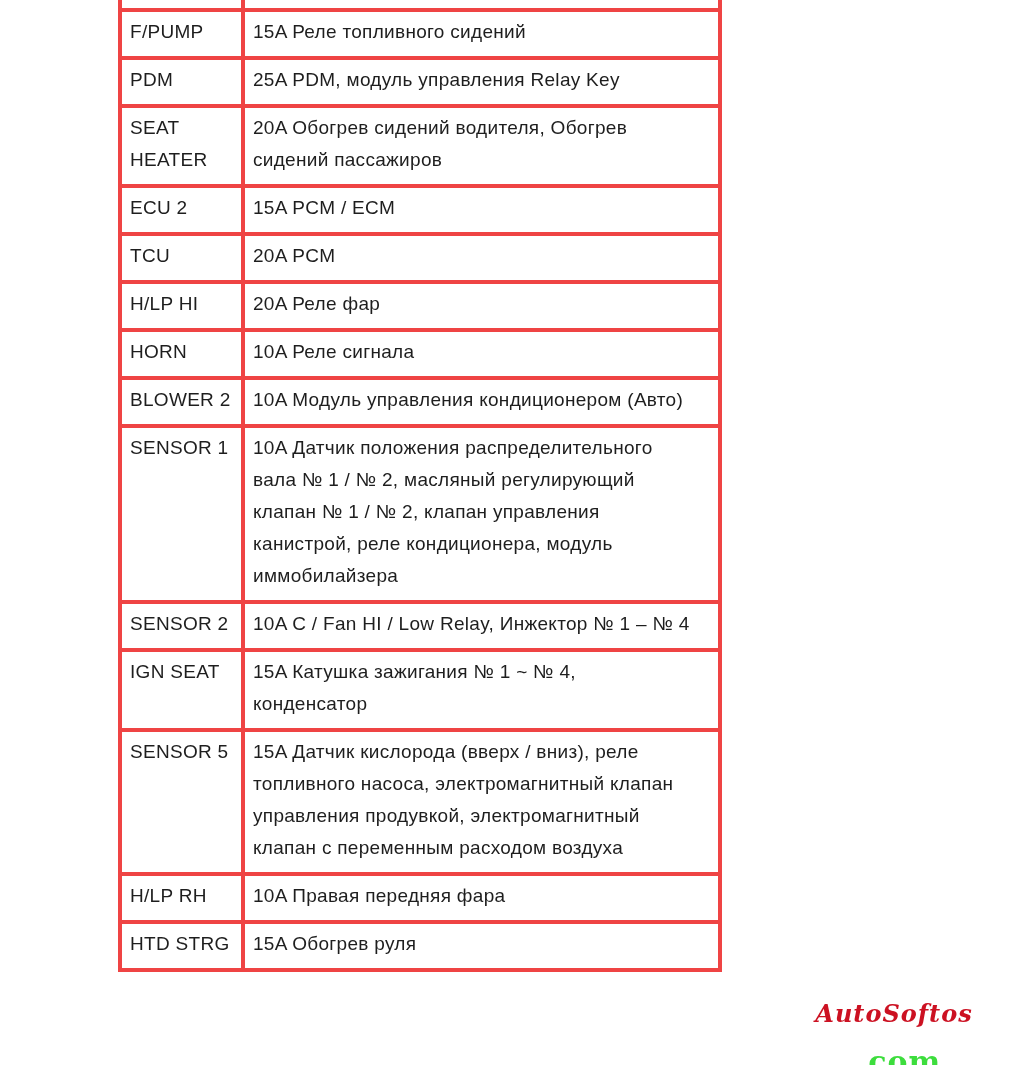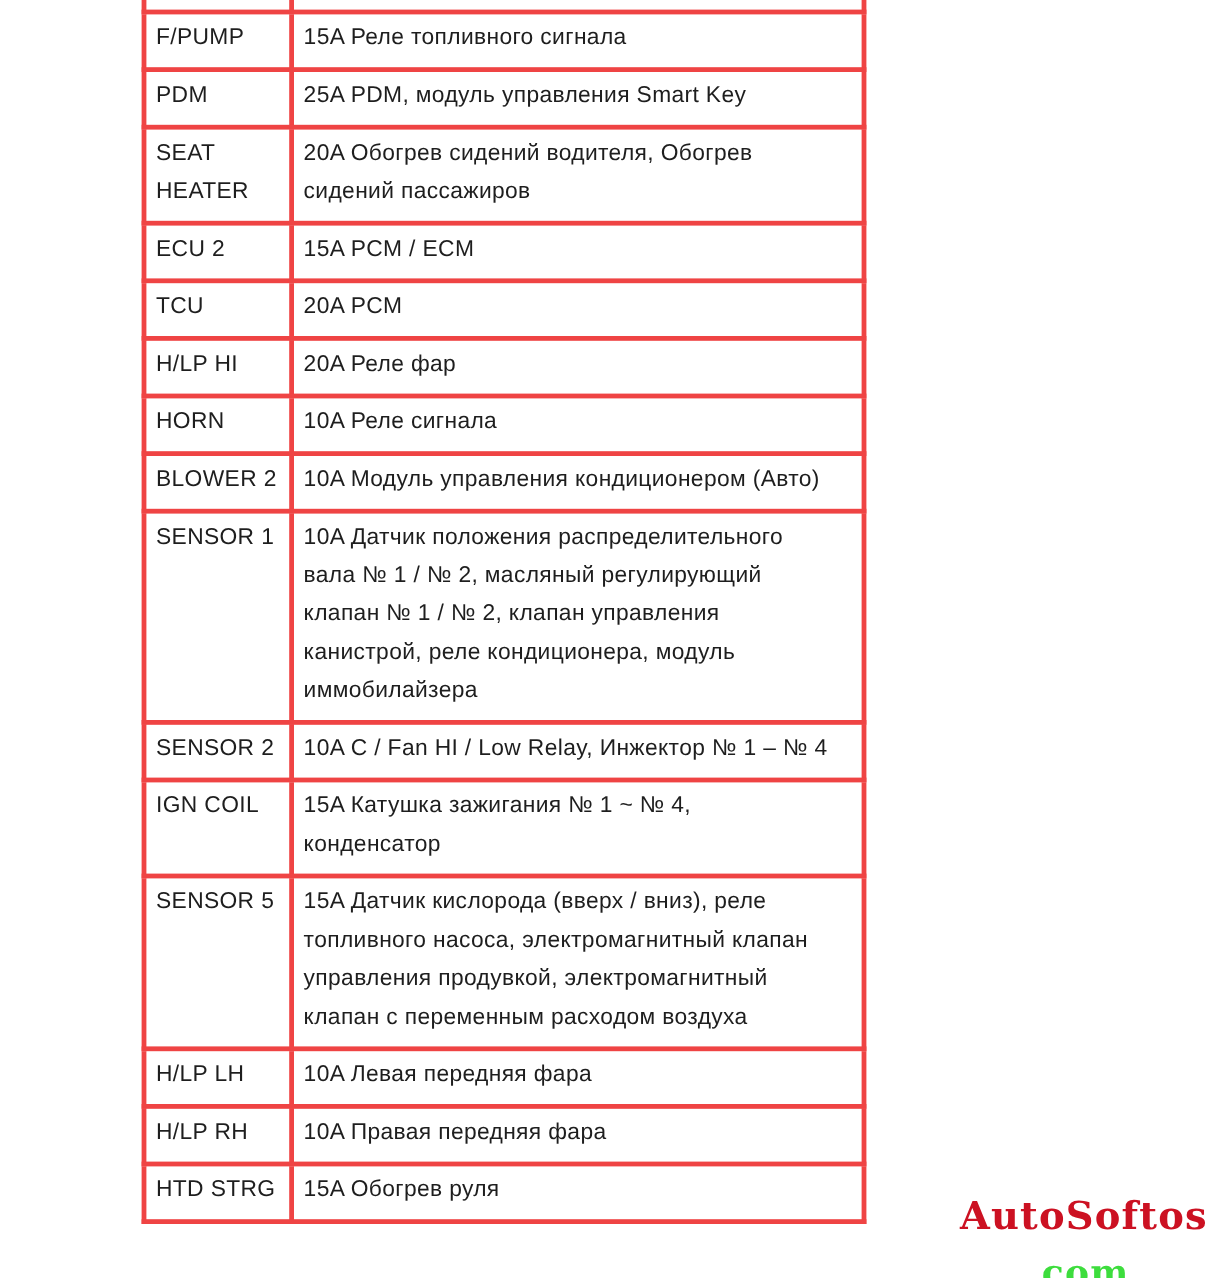--- a/index.html
+++ b/index.html
@@ -54,22 +54,23 @@
     left: 800px;
     top: 997px;
     width: 188px;
     text-align: center;
     font-family: "DejaVu Serif", serif;
     font-weight: bold;
     letter-spacing: 1px;
     pointer-events: none;
   }
   .wm-line1 {
-    font-size: 32px;
+    font-size: 24px;
     line-height: 33px;
+    font-style: italic;
   }
   .wm-line2 {
     font-size: 30px;
     line-height: 26px;
     padding-left: 10px;
   }
 </style>
 </head>
 <body>
 
@@ -77,25 +78,25 @@
 
   <table class="fuse-table">
     <tbody>
       <tr class="partial-row">
         <td class="c1"></td>
         <td class="c2"></td>
       </tr>
 
       <tr>
       <td class="c1">F/PUMP</td>
-      <td class="c2">15A Реле топливного сигнала</td>
+      <td class="c2">15A Реле топливного сидений</td>
     </tr>
         <tr>
       <td class="c1">PDM</td>
-      <td class="c2">25A PDM, модуль управления Smart Key</td>
+      <td class="c2">25A PDM, модуль управления Relay Key</td>
     </tr>
         <tr>
       <td class="c1">SEAT HEATER</td>
       <td class="c2">20A Обогрев сидений водителя, Обогрев сидений пассажиров</td>
     </tr>
         <tr>
       <td class="c1">ECU 2</td>
       <td class="c2">15A PCM / ECM</td>
     </tr>
         <tr>
@@ -116,30 +117,26 @@
     </tr>
         <tr>
       <td class="c1">SENSOR 1</td>
       <td class="c2">10A Датчик положения распределительного вала № 1 / № 2, масляный регулирующий клапан № 1 / № 2, клапан управления канистрой, реле кондиционера, модуль иммобилайзера</td>
     </tr>
         <tr>
       <td class="c1">SENSOR 2</td>
       <td class="c2">10A C / Fan HI / Low Relay, Инжектор № 1 – № 4</td>
     </tr>
         <tr>
-      <td class="c1">IGN COIL</td>
+      <td class="c1">IGN SEAT</td>
       <td class="c2">15A Катушка зажигания № 1 ~ № 4, конденсатор</td>
     </tr>
         <tr>
       <td class="c1">SENSOR 5</td>
       <td class="c2">15A Датчик кислорода (вверх / вниз), реле топливного насоса, электромагнитный клапан управления продувкой, электромагнитный клапан с переменным расходом воздуха</td>
-    </tr>
-        <tr>
-      <td class="c1">H/LP LH</td>
-      <td class="c2">10A Левая передняя фара</td>
     </tr>
         <tr>
       <td class="c1">H/LP RH</td>
       <td class="c2">10A Правая передняя фара</td>
     </tr>
         <tr>
       <td class="c1">HTD STRG</td>
       <td class="c2">15A Обогрев руля</td>
     </tr>
     </tbody>

